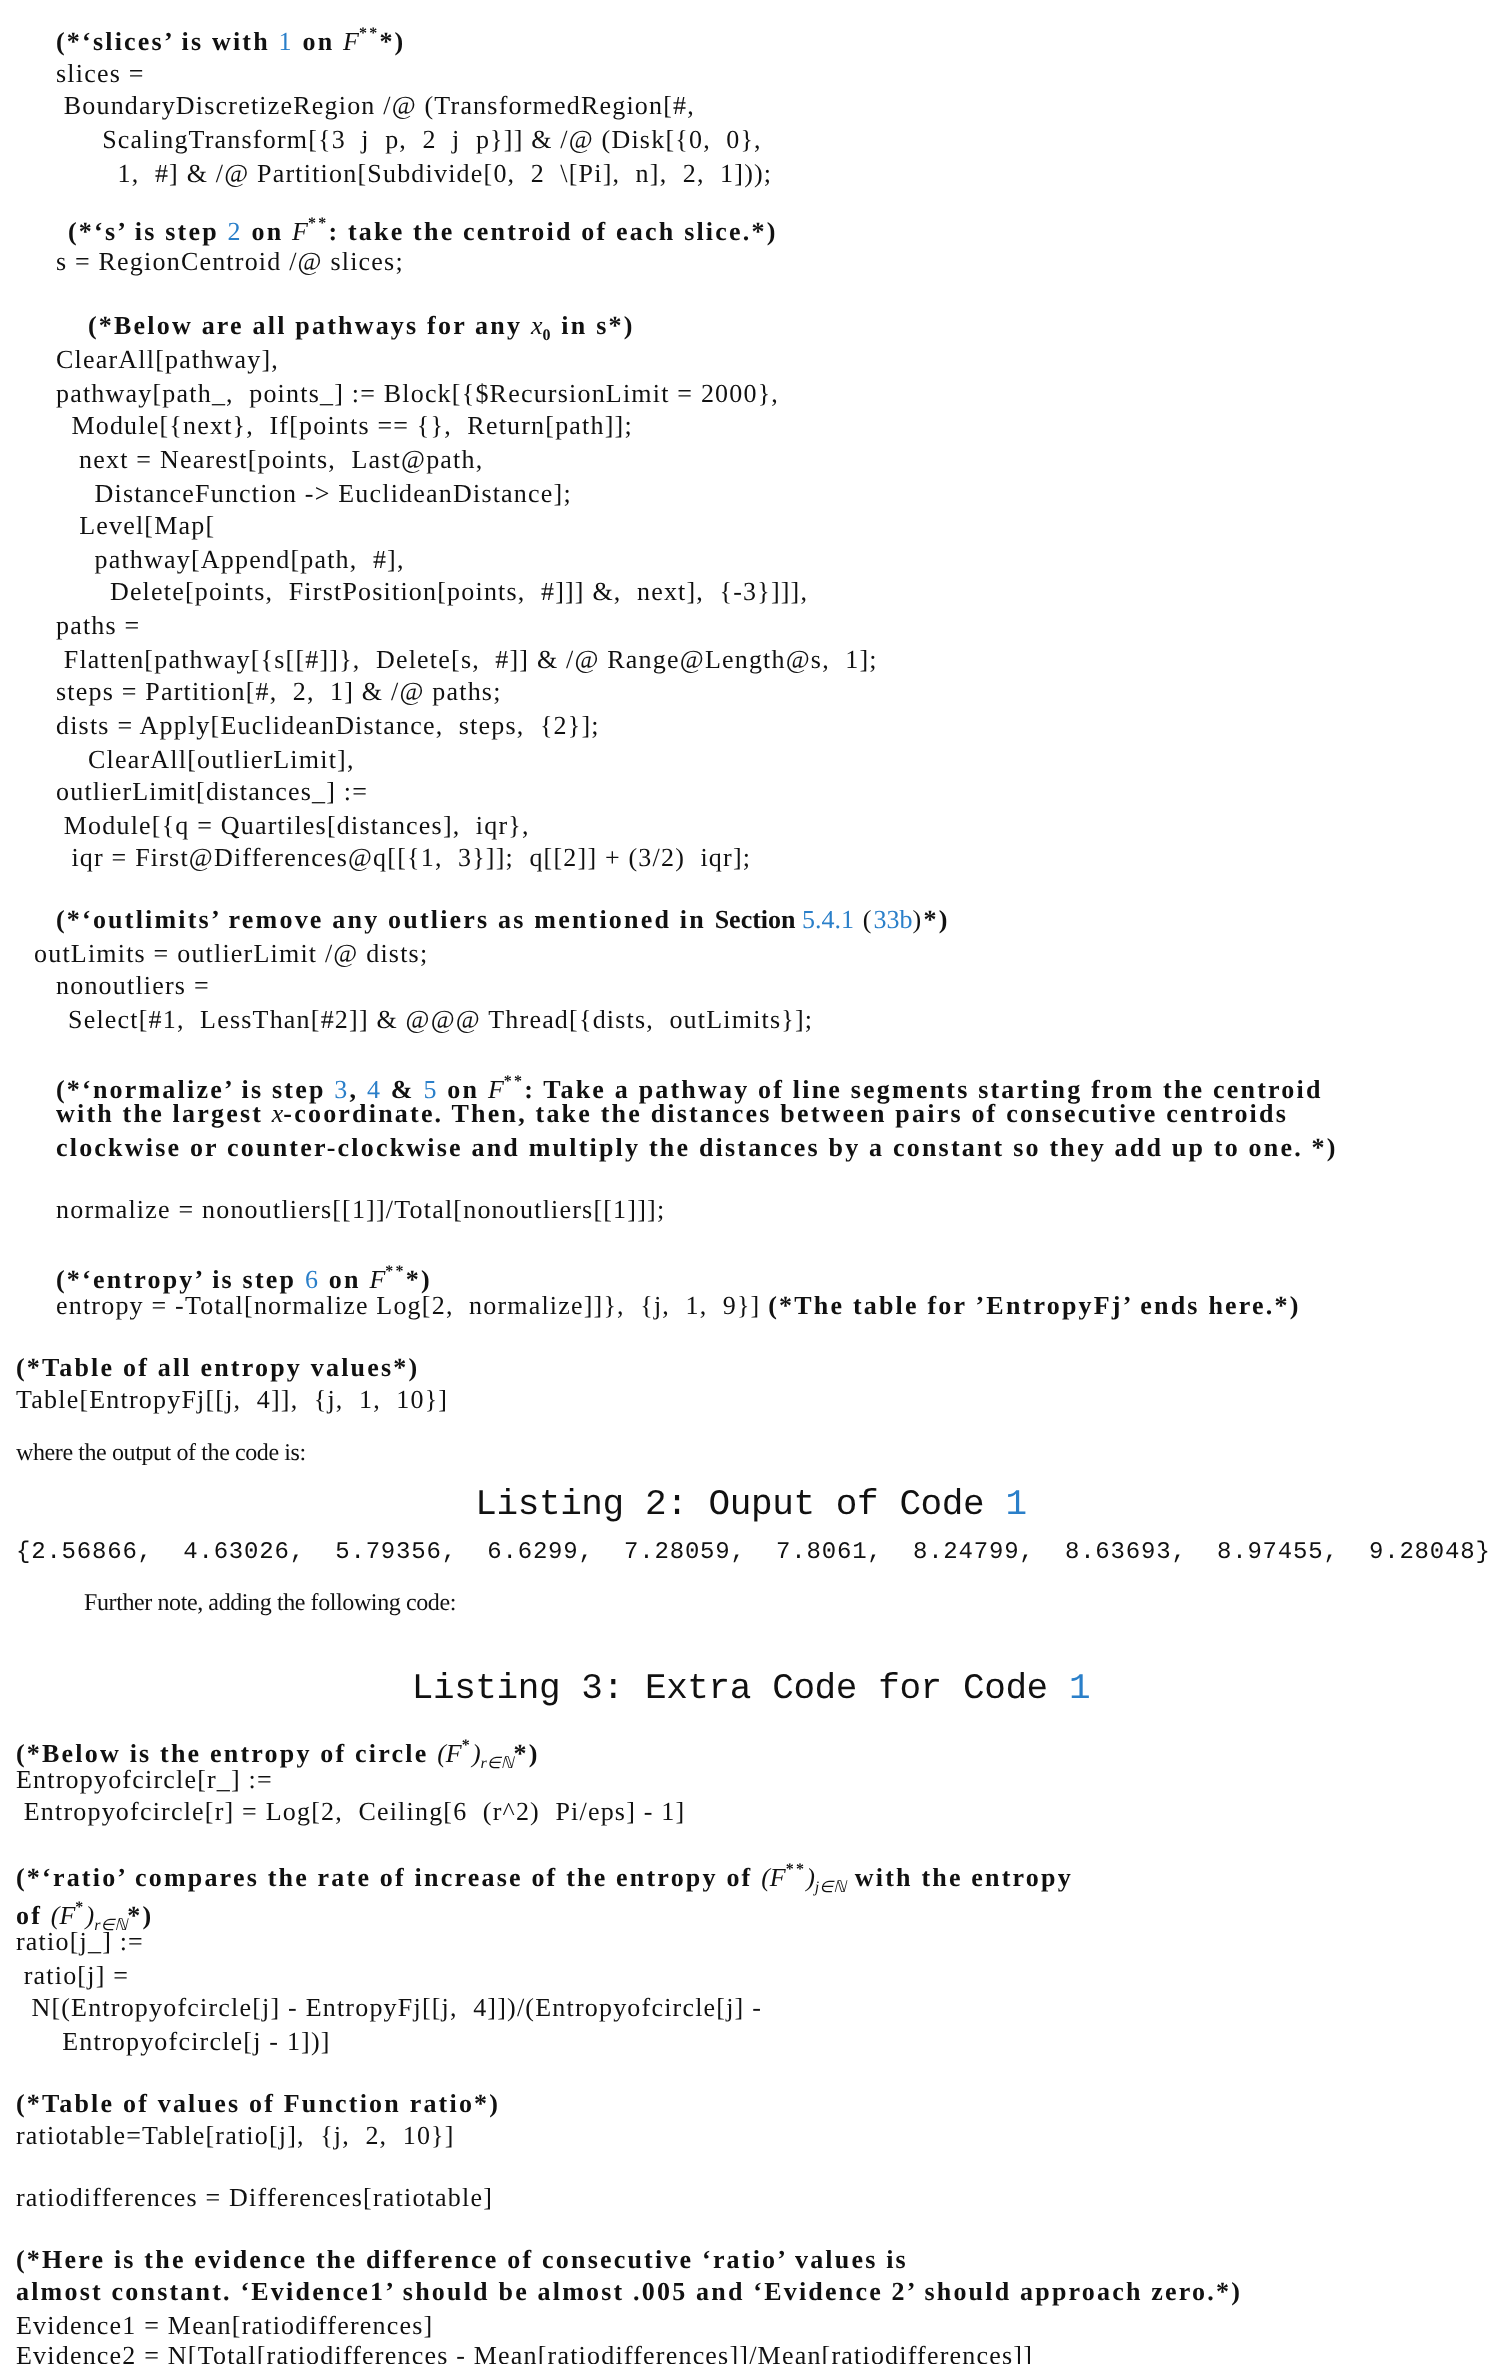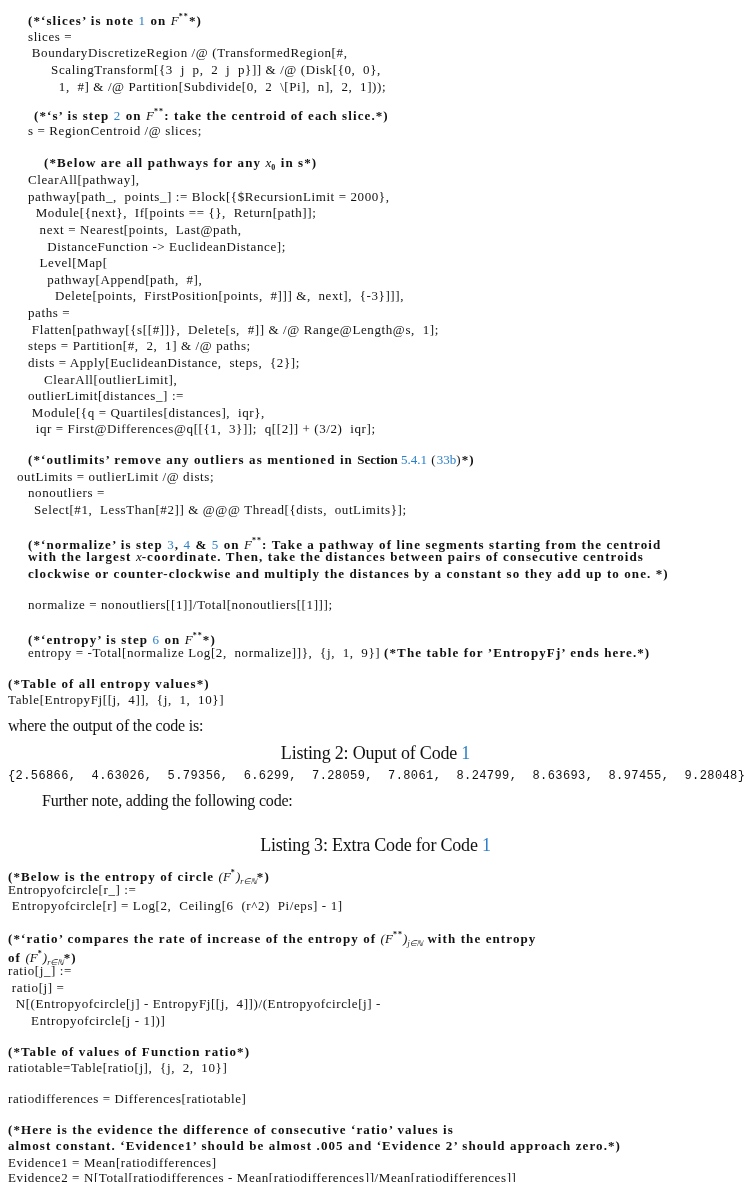--- a/index.html
+++ b/index.html
@@ -6,33 +6,33 @@
   body { width:751px; height:1182px; position:relative; overflow:hidden;
          font-family:"Liberation Serif", serif; color:#111; }
   .ln { position:absolute; white-space:pre; font-size:13px; line-height:16px;
         letter-spacing:0.6px; font-family:"Liberation Serif", serif; }
   .cm { font-weight:bold; letter-spacing:1.1px; }
   .b { font-weight:normal; }
   .ref { color:#2a7fc9; font-weight:normal; }
   .it { font-style:italic; font-weight:normal; letter-spacing:0; }
   .sup { font-size:8px; vertical-align:6px; }
   .sub { font-size:8px; vertical-align:-3px; }
-  .prose { position:absolute; white-space:nowrap; font-size:16px; line-height:22px;
+  .prose { position:absolute; white-space:nowrap; font-size:12px; line-height:22px;
            font-family:"Liberation Serif", serif; letter-spacing:-0.2px; }
   .caption { position:absolute; left:0; width:751px; text-align:center; font-size:18px;
-             line-height:22px; font-family:Liberation Serif, serif; letter-spacing:-0.2px; }
+             line-height:22px; font-family:Liberation Mono, monospace; letter-spacing:-0.2px; }
   .out { position:absolute; white-space:pre; font-size:12px; line-height:15px;
          font-family:"Liberation Mono", monospace; letter-spacing:0.4px; }
 </style>
 </head>
 <body>
 
 <div>
 
-  <div class="ln cm" style="left:28px;top:9px"><span>(*‘slices’ is note </span><span class="ref">1</span><span> on </span><span class="it">F</span><span class="sup">**</span><span>*)</span></div>
+  <div class="ln cm" style="left:28px;top:9px"><span>(*‘slices’ is with </span><span class="ref">1</span><span> on </span><span class="it">F</span><span class="sup">**</span><span>*)</span></div>
 
   <div class="ln" style="left:28px;top:29px">slices =</div>
   <div class="ln" style="left:28px;top:45px"> BoundaryDiscretizeRegion /@ (TransformedRegion[#,</div>
   <div class="ln" style="left:28px;top:62px"><span>      ScalingTransform[{3  j  p,  2  j  p}]] &amp; /@ (</span><span class="b">Disk</span><span>[{0,  0},</span></div>
   <div class="ln" style="left:28px;top:79px"><span>        1,  #] &amp; /@ </span><span class="b">Partition</span><span>[Subdivide[0,  2  \[Pi],  n],  2,  1]));</span></div>
 
   <div class="ln cm" style="left:34px;top:104px"><span>(*‘s’ is step </span><span class="ref">2</span><span> on </span><span class="it">F</span><span class="sup">**</span><span>: take the centroid of each slice.*)</span></div>
   <div class="ln" style="left:28px;top:123px">s = RegionCentroid /@ slices;</div>
 
   <div class="ln cm" style="left:44px;top:155px"><span>(*Below are all pathways for any </span><span class="it">x</span><span class="sub">0</span><span> in s*)</span></div>

